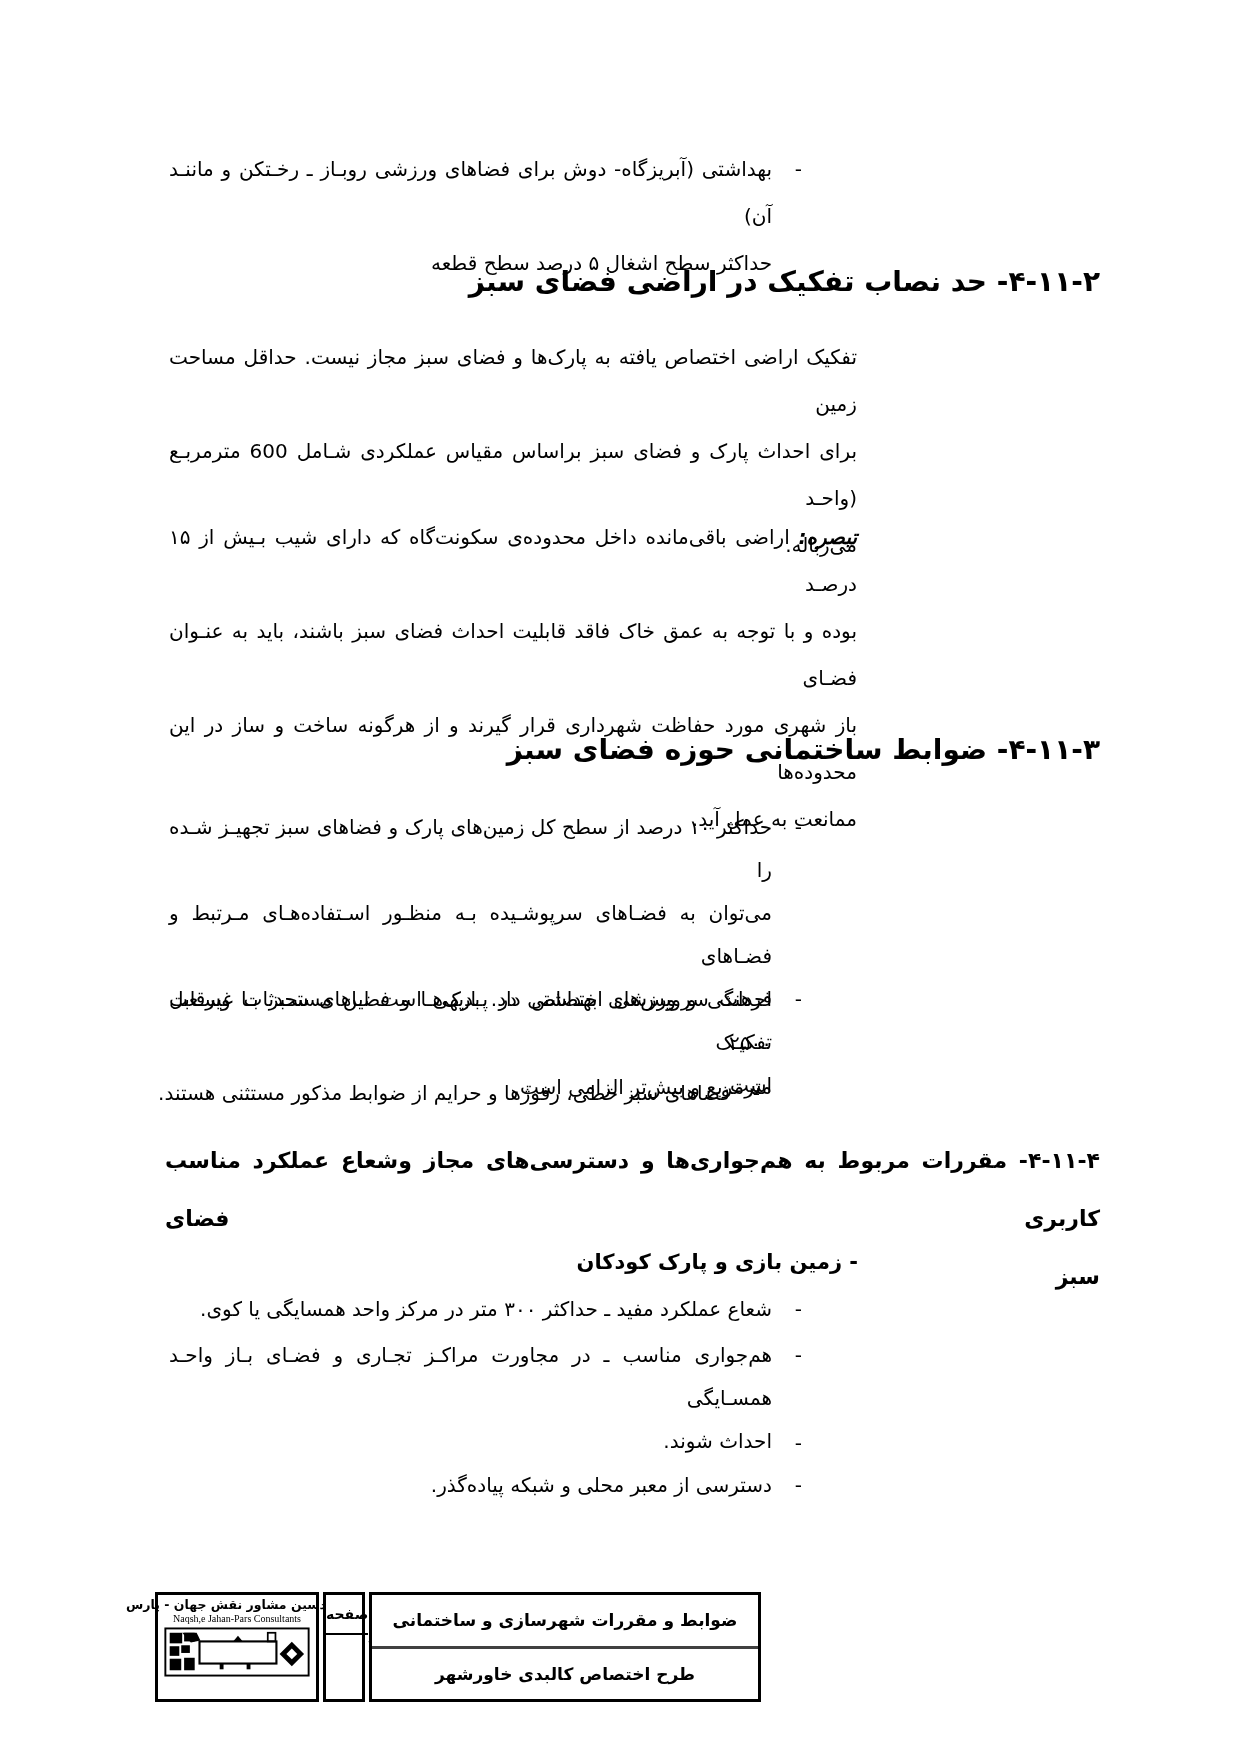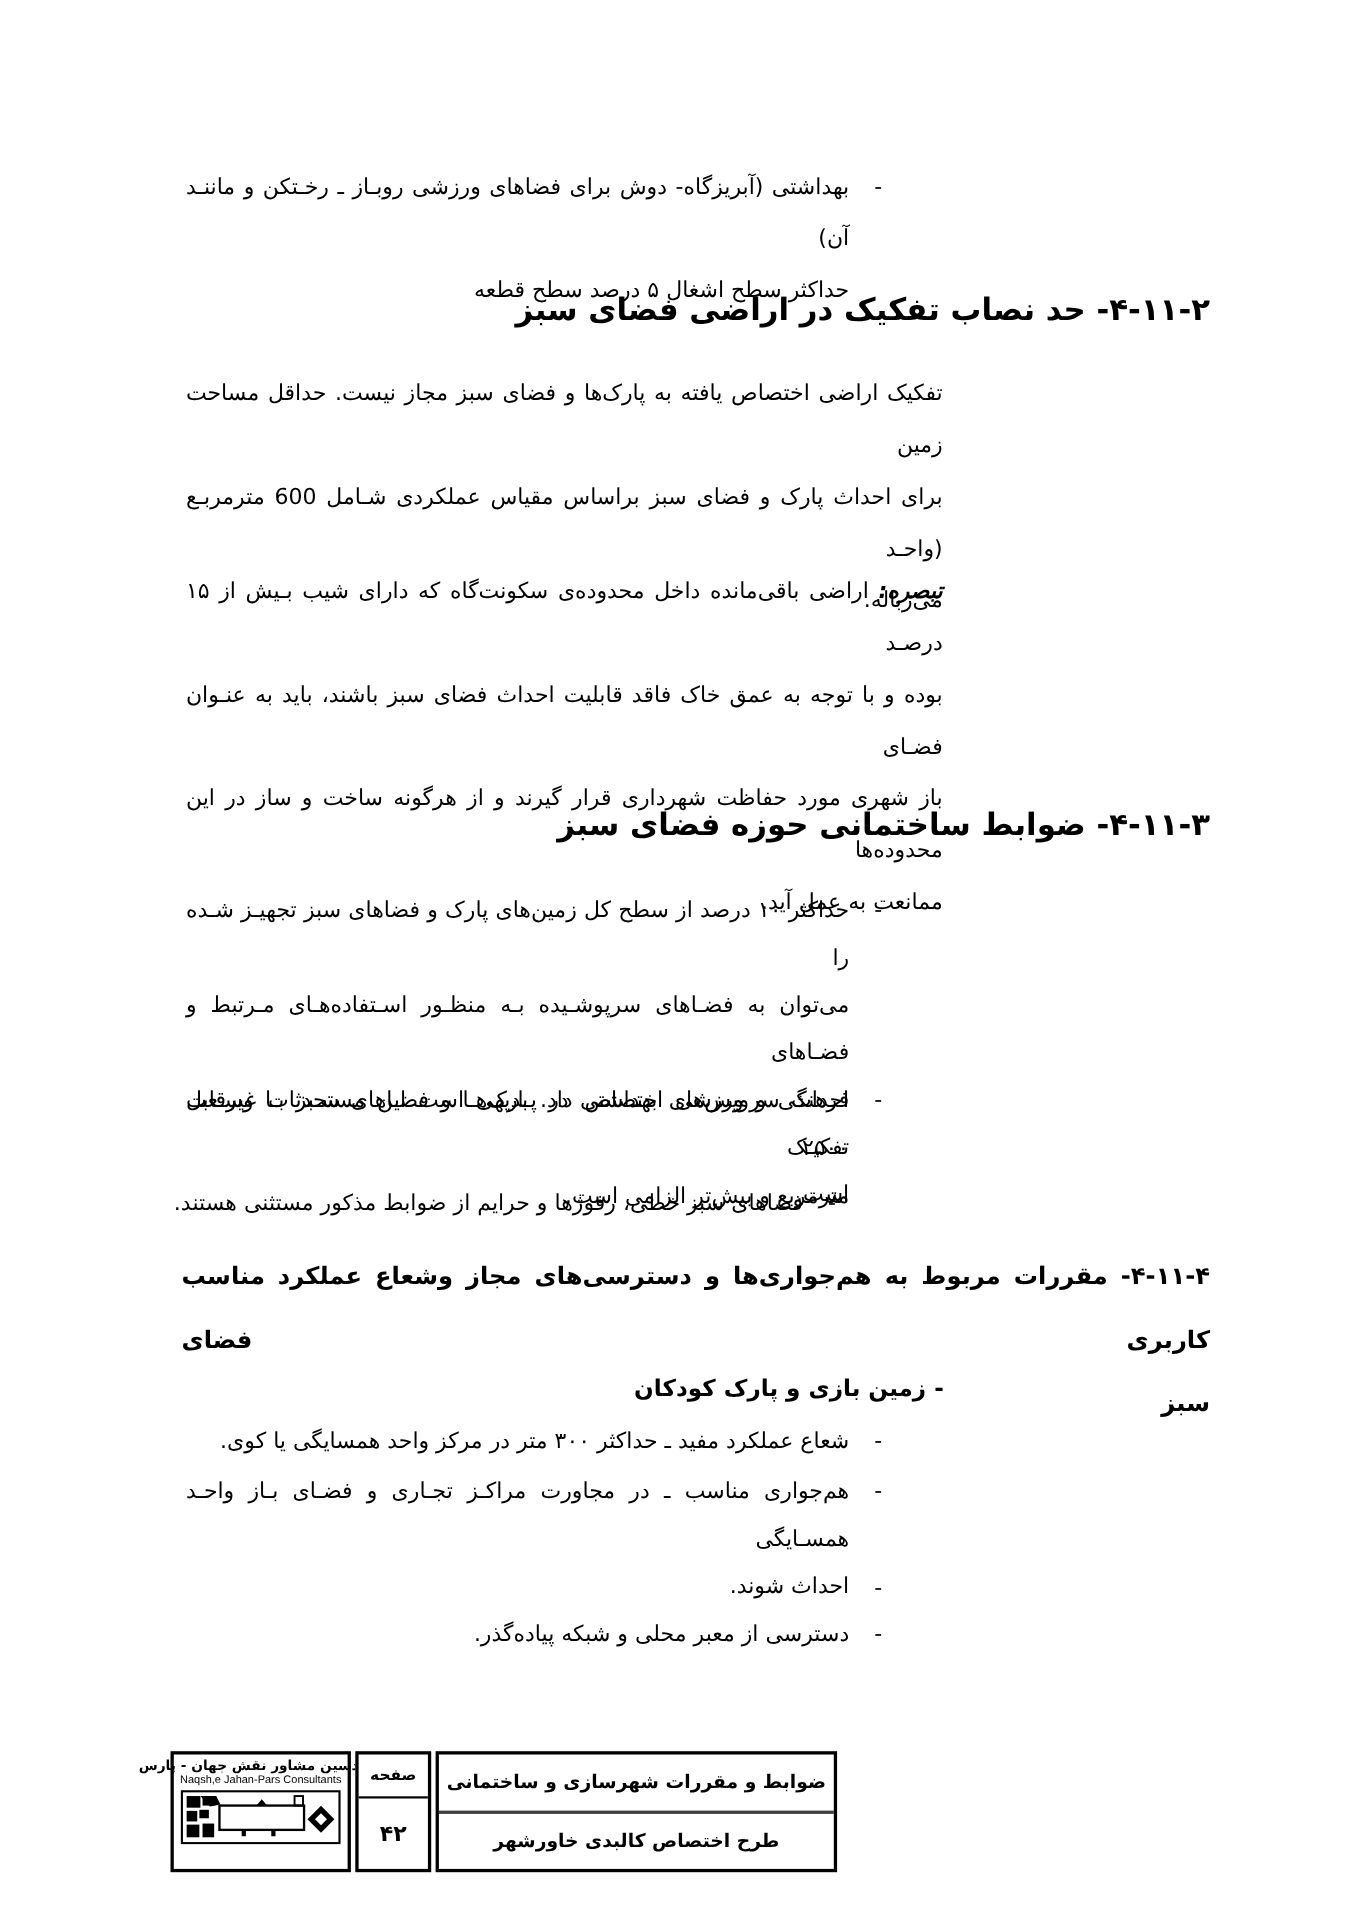--- a/index.html
+++ b/index.html
@@ -15,23 +15,23 @@
   .heading{font-weight:bold;font-size:28px;white-space:nowrap;}
   .headwrap{font-weight:bold;font-size:22px;}
   .boldline{font-weight:bold;}
   .note-label{font-weight:bold;font-style:italic;}
   .bullet .dash{position:absolute;right:-30px;top:0;font-size:20px;}
   
   #footer{position:absolute;left:155px;top:1592px;width:606px;height:110px;display:flex;direction:ltr;gap:4px;}
   .fbox{border:3px solid #000;box-sizing:border-box;background:#fff;}
   #logo-box{width:164px;display:flex;flex-direction:column;align-items:center;padding:2px 3px 1px 3px;}
   #consult-fa{font-size:12.5px;font-weight:bold;direction:rtl;line-height:1.25;text-align:center;white-space:nowrap;}
-  #consult-en{font-size:10px;line-height:1.2;text-align:center;white-space:nowrap;font-family:Liberation Sans, sans-serif;}
+  #consult-en{font-size:10px;line-height:1.2;text-align:center;white-space:nowrap;font-family:Liberation Serif, serif;}
   #logo-art{margin-top:2px;}
-  #page-box{width:69px;display:flex;flex-direction:column;}
+  #page-box{width:42px;display:flex;flex-direction:row;}
   #page-label{height:38px;border-bottom:2.5px solid #000;display:flex;align-items:center;justify-content:center;font-size:14px;font-weight:bold;direction:rtl;}
   #page-num{flex:1;display:flex;align-items:center;justify-content:center;font-size:20px;font-weight:bold;direction:rtl;}
   #title-box{flex:1;display:flex;flex-direction:column;}
   #title-box .trow{flex:1;display:flex;align-items:center;justify-content:center;direction:rtl;font-weight:bold;font-size:17px;white-space:nowrap;}
   #title-box .trow:first-child{border-bottom:3px solid #404040;}
 </style>
 </head>
 <body>
 
 <div id="page">

